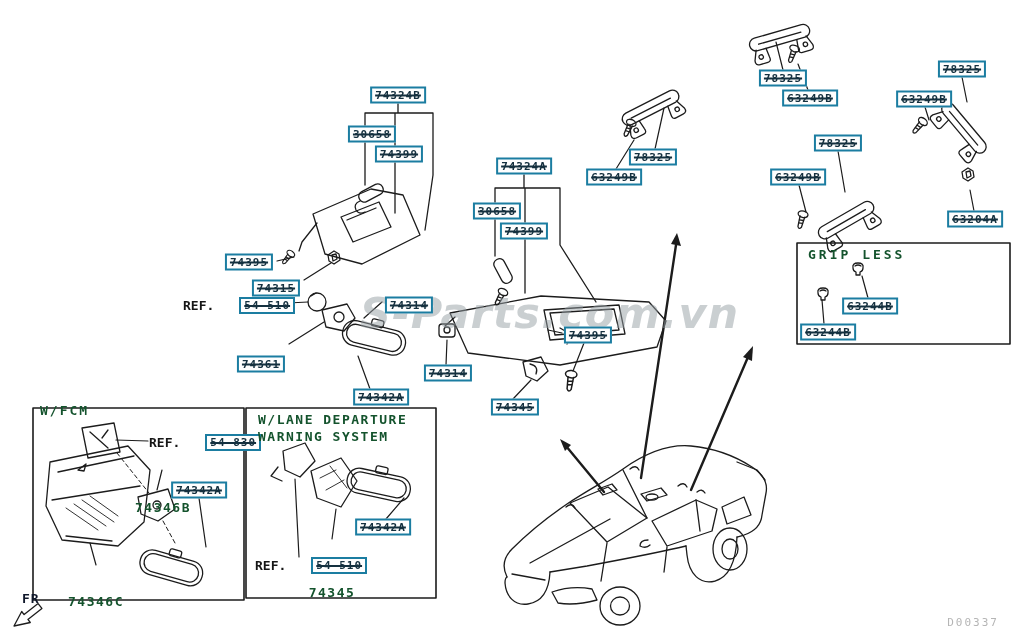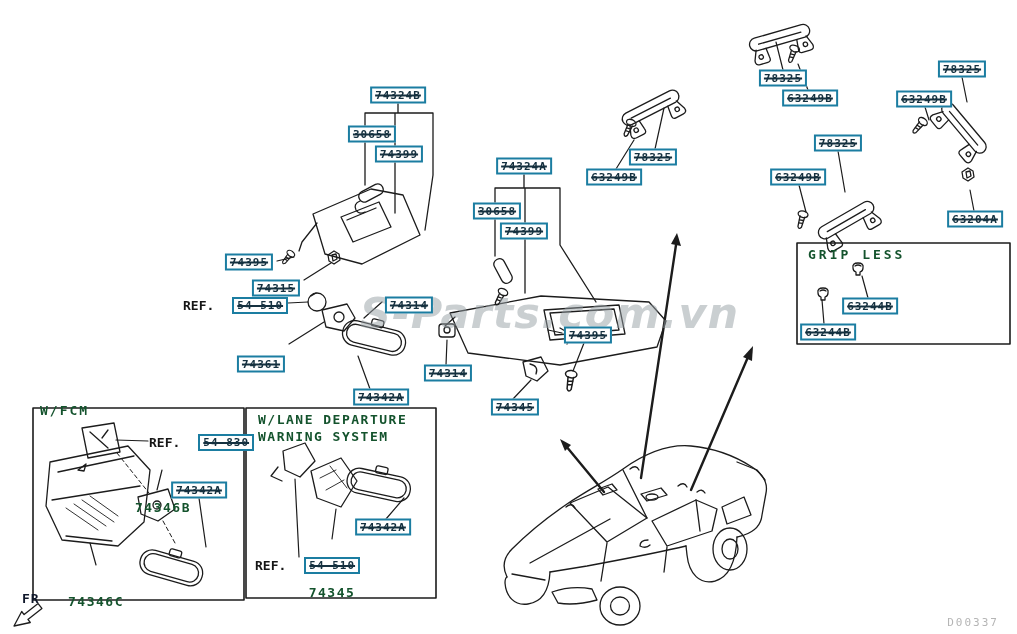--- a/index.html
+++ b/index.html
@@ -8,25 +8,25 @@
          font-family:"DejaVu Sans Mono","Liberation Mono",monospace;}
   #art{position:absolute;left:0;top:0;z-index:1;}
   .lab{position:absolute;z-index:3;transform:translate(-50%,-50%);
        border:2px solid var(--lb);background:#fefefe;padding:0 3px;
        font:700 11px "DejaVu Sans Mono",monospace;letter-spacing:1px;line-height:13px;
        color:#14303f;text-decoration:line-through;text-decoration-thickness:1.5px;
        white-space:nowrap;cursor:pointer;}
   .lab-inline{display:inline-block;border:2px solid var(--lb);background:#fefefe;padding:0 3px;
        font:700 11px "DejaVu Sans Mono",monospace;letter-spacing:1px;line-height:13px;
        color:#14303f;text-decoration:line-through;text-decoration-thickness:1.5px;
-       white-space:nowrap;cursor:pointer;}
+       white-space:nowrap;cursor:pointer;margin-left:15px;}
   .txt{position:absolute;z-index:3;font:600 13px "DejaVu Sans Mono",monospace;
        letter-spacing:1.5px;color:#14532d;white-space:nowrap;}
   .txt.c{transform:translate(-50%,-50%);margin-top:45px;}
-  .ref-row{position:absolute;z-index:3;display:flex;align-items:center;gap:18px;
+  .ref-row{position:absolute;z-index:3;display:flex;align-items:center;gap:10px;
        font:600 13px "DejaVu Sans Mono",monospace;color:#161616;white-space:nowrap;}
   #watermark{position:absolute;z-index:2;left:360px;top:288px;
        font:700 italic 43px "DejaVu Sans","Liberation Sans",sans-serif;
        color:#97a0a5;opacity:.5;letter-spacing:1px;white-space:nowrap;}
   #doc-code{position:absolute;z-index:3;right:18px;top:616px;
        font:400 11px "DejaVu Sans Mono",monospace;letter-spacing:2px;color:#b5b5b5;}
   #fr-label{position:absolute;z-index:3;left:22px;top:591px;
        font:700 13px "DejaVu Sans Mono",monospace;letter-spacing:1px;color:#0f172a;}
 </style>
 </head>

